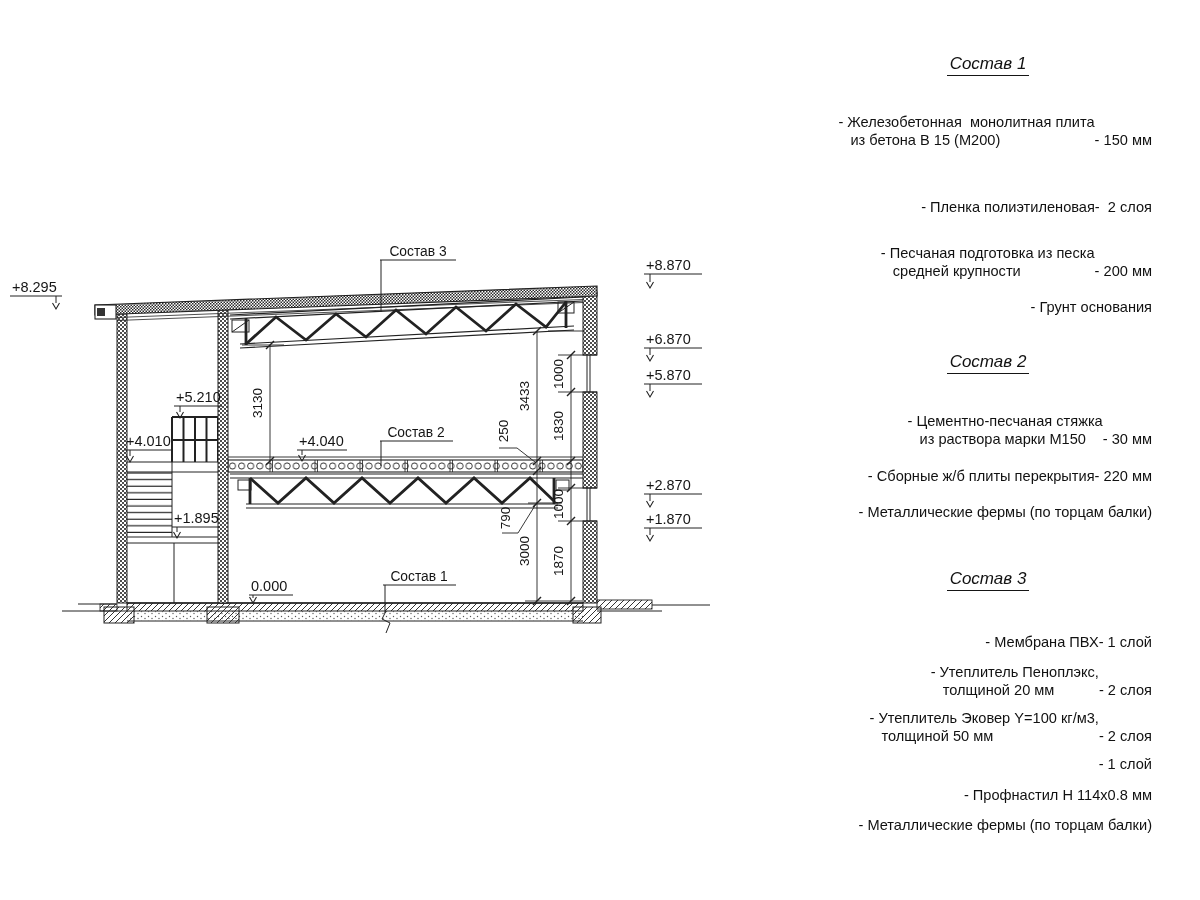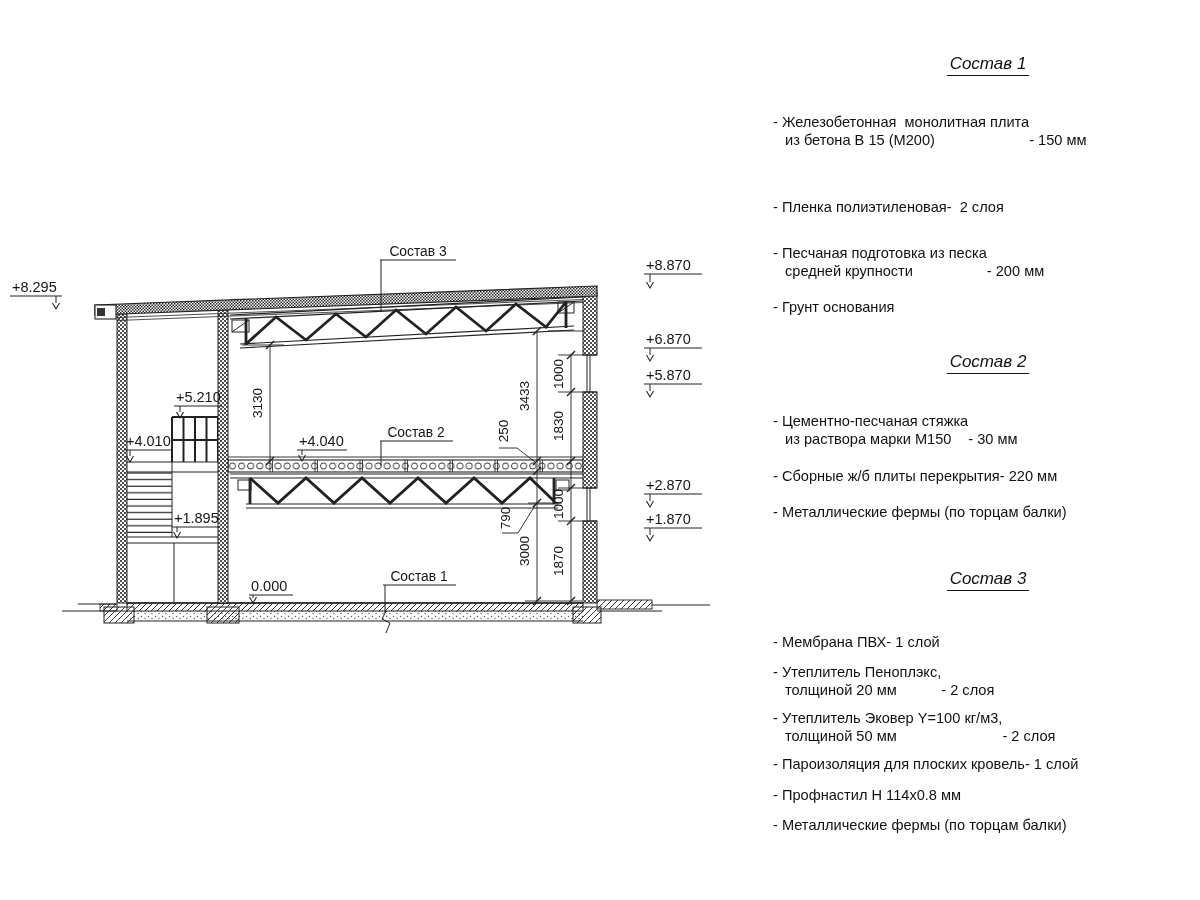--- a/index.html
+++ b/index.html
@@ -3,21 +3,21 @@
 <meta charset="utf-8">
 <style>
   html,body{margin:0;padding:0;background:#fff;}
   #stage{position:relative;width:1200px;height:900px;background:#fff;overflow:hidden;
          font-family:"Liberation Sans",sans-serif;color:#111;}
   svg text{font-family:"Liberation Sans",sans-serif;fill:#151515;}
   .panel{position:absolute;left:770px;top:0;width:392px;height:900px;}
   .sec-title{position:absolute;left:22px;width:392px;text-align:center;
              font-style:italic;font-size:17px;}
   .sec-title span{border-bottom:1.4px solid #151515;padding:0 3px 2px;}
-  .item{position:absolute;left:3px;width:379px;display:flex;justify-content:flex-start;
+  .item{position:absolute;left:3px;width:379px;display:flex;justify-content:flex-end;
         align-items:flex-end;font-size:14.6px;line-height:18.4px;}
   .item .l1,.item .l2{white-space:pre;}
   .item .l2{padding-left:12px;}
   .item .l2:empty{display:none;}
   .lval{white-space:pre;flex-shrink:0;}
 </style>
 </head>
 <body>
 
 <div id="stage">
@@ -365,23 +365,20 @@
     <div class="lval">- 2 слоя</div>
   </div>
   <div class="item" style="top:709px">
     <div>
           <div class="l1">- Утеплитель Эковер Y=100 кг/м3,</div>
          <div class="l2">толщиной 50 мм</div>
         </div>
     <div class="lval">- 2 слоя</div>
   </div>
   <div class="item" style="top:755px">
-    <div>
-          <div class="l1">- Пароизоляция для плоских кровель</div>
-         </div>
     <div class="lval">- 1 слой</div>
   </div>
   <div class="item" style="top:786px">
     <div>
           <div class="l1">- Профнастил Н 114x0.8 мм</div>
          </div>
     <div class="lval"></div>
   </div>
   <div class="item" style="top:816px">
     <div>

